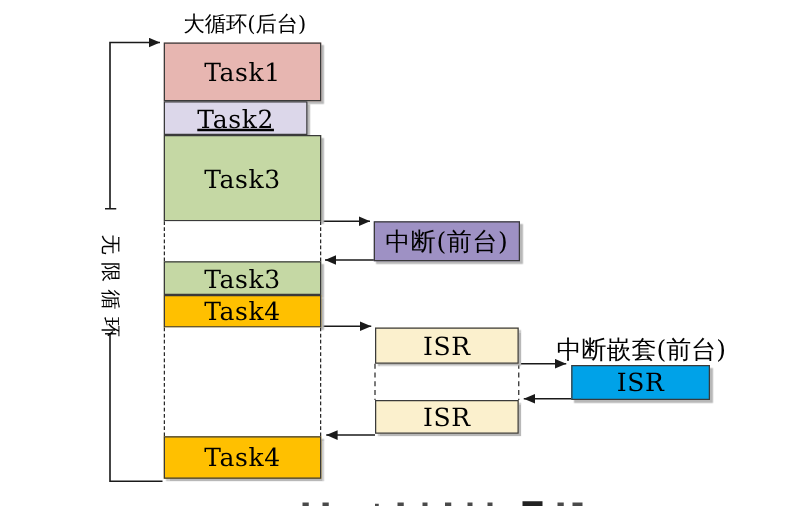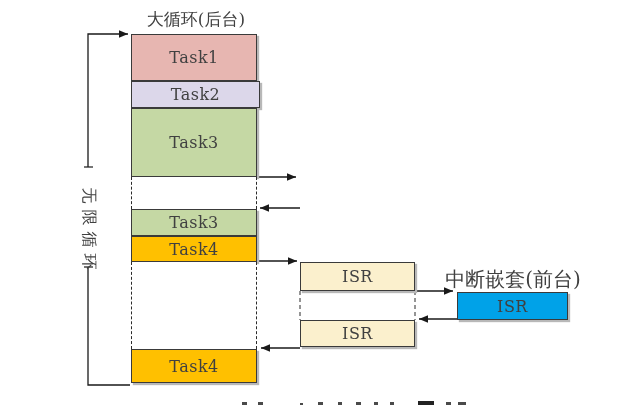--- a/index.html
+++ b/index.html
@@ -1,38 +1,38 @@
 <!DOCTYPE html>
 <html><head>
 <meta charset="utf-8">
 <style>
   html,body{margin:0;padding:0;background:#ffffff;}
   .canvas{
     position:relative;width:641px;height:405px;background:#ffffff;overflow:hidden;
-    font-family:"DejaVu Serif","Liberation Serif",serif;color:#404040;
+    font-family:"DejaVu Serif","Liberation Serif",serif;color:#000000;
   }
   .overlay{position:absolute;left:0;top:0;width:641px;height:405px;pointer-events:none;z-index:1;}
   .box{
     position:absolute;z-index:2;border:1px solid #3a3a3a;box-sizing:border-box;
     display:flex;align-items:center;justify-content:center;
-    font-size:16px;letter-spacing:0.5px;
+    font-size:20px;letter-spacing:0.5px;
     box-shadow:2px 2px 1px #b8b8b8;
   }
   .gap{
     position:absolute;z-index:2;box-sizing:border-box;background:#ffffff;
     border-left:1px dashed #2a2a2a;border-right:1px dashed #2a2a2a;
   }
   .label{position:absolute;z-index:3;font-size:17px;text-align:center;white-space:nowrap;}
   .loop-label{
     position:absolute;z-index:3;font-size:16px;white-space:nowrap;text-align:center;
     transform:rotate(90deg);transform-origin:center center;letter-spacing:6px;
   }
   
   .task1 {left:131px;top:34px; width:126px;height:47px;}
-  .task2 {left:131px;top:81px; width:129px;height:27px;}
+  .task2 {left:131px;top:81px; width:115px;height:27px;text-decoration:underline;}
   .task3a{left:131px;top:108px;width:126px;height:69px;}
   .gap1  {left:131px;top:177px;width:126px;height:32px;}
   .task3b{left:131px;top:209px;width:126px;height:27px;}
   .task4a{left:131px;top:236px;width:126px;height:26px;}
   .gap2  {left:131px;top:262px;width:126px;height:87px;}
   .task4b{left:131px;top:349px;width:126px;height:34px;}
   
   .interrupt {left:299px;top:177px;width:117px;height:32px;}
   .isr1      {left:300px;top:262px;width:115px;height:29px;}
   .isr2      {left:300px;top:320px;width:115px;height:27px;}
@@ -92,17 +92,18 @@
 
   <div class="box task1" style="background-color: rgb(231, 182, 177);">Task1</div>
   <div class="box task2" style="background-color: rgb(220, 215, 234);">Task2</div>
   <div class="box task3a" style="background-color: rgb(197, 216, 164);">Task3</div>
   <div class="gap gap1"></div>
   <div class="box task3b" style="background-color: rgb(197, 216, 164);">Task3</div>
   <div class="box task4a" style="background-color: rgb(255, 192, 0);">Task4</div>
   <div class="gap gap2"></div>
   <div class="box task4b" style="background-color: rgb(255, 192, 0);">Task4</div>
 
+  <div class="box interrupt" style="background-color: rgb(158, 145, 196);">中断(前台)</div>
   <div class="box isr1" style="background-color: rgb(251, 240, 205);">ISR</div>
   <div class="box isr2" style="background-color: rgb(251, 240, 205);">ISR</div>
   <div class="box nested-isr" style="background-color: rgb(0, 162, 232);">ISR</div>
 
 </div>
 
 </body></html>

